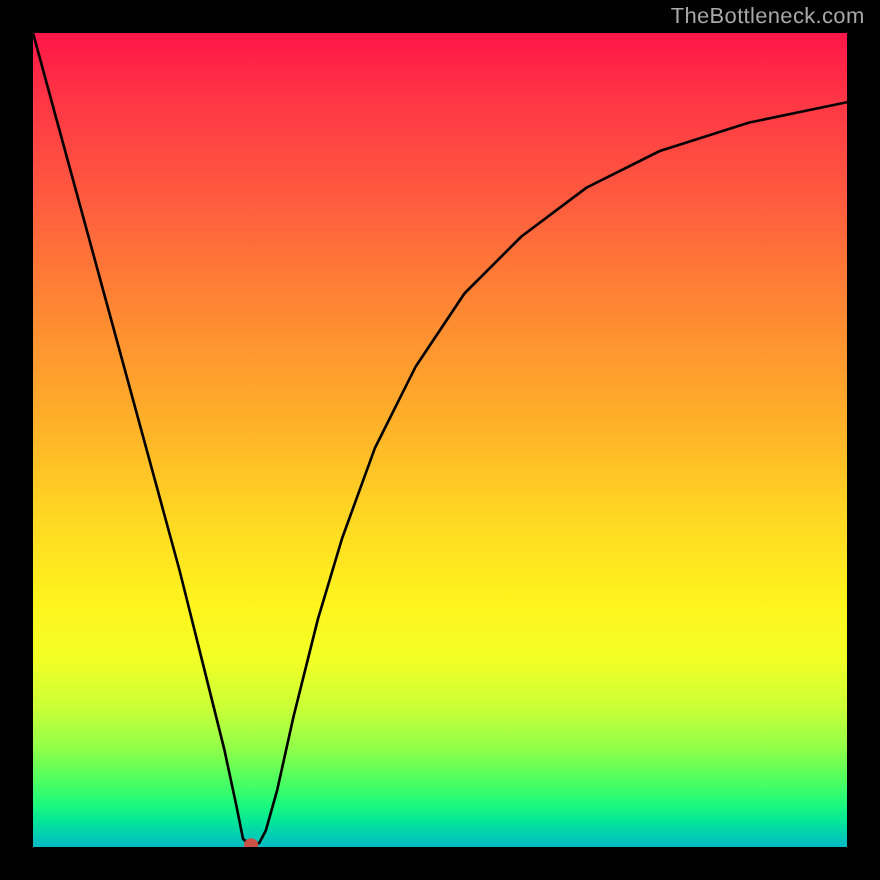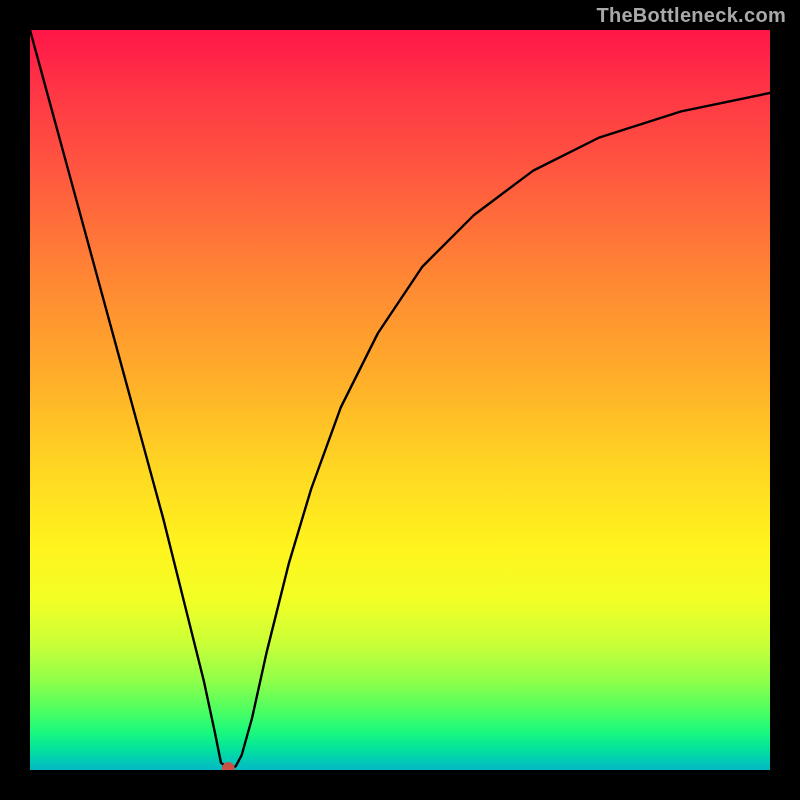--- a/index.html
+++ b/index.html
@@ -45,21 +45,21 @@
       #03b8c5 100%
     );
   }
   .watermark {
     position: absolute;
     top: 4px;
     right: 14px;
     color: #a9a9a9;
     font-size: 20px;
     letter-spacing: 0.3px;
-    font-weight: 700;
+    font-weight: 400;
   }
   svg.curve {
     position: absolute;
     top: 0;
     left: 0;
     width: 740px;
     height: 740px;
   }
 </style>
 </head>

